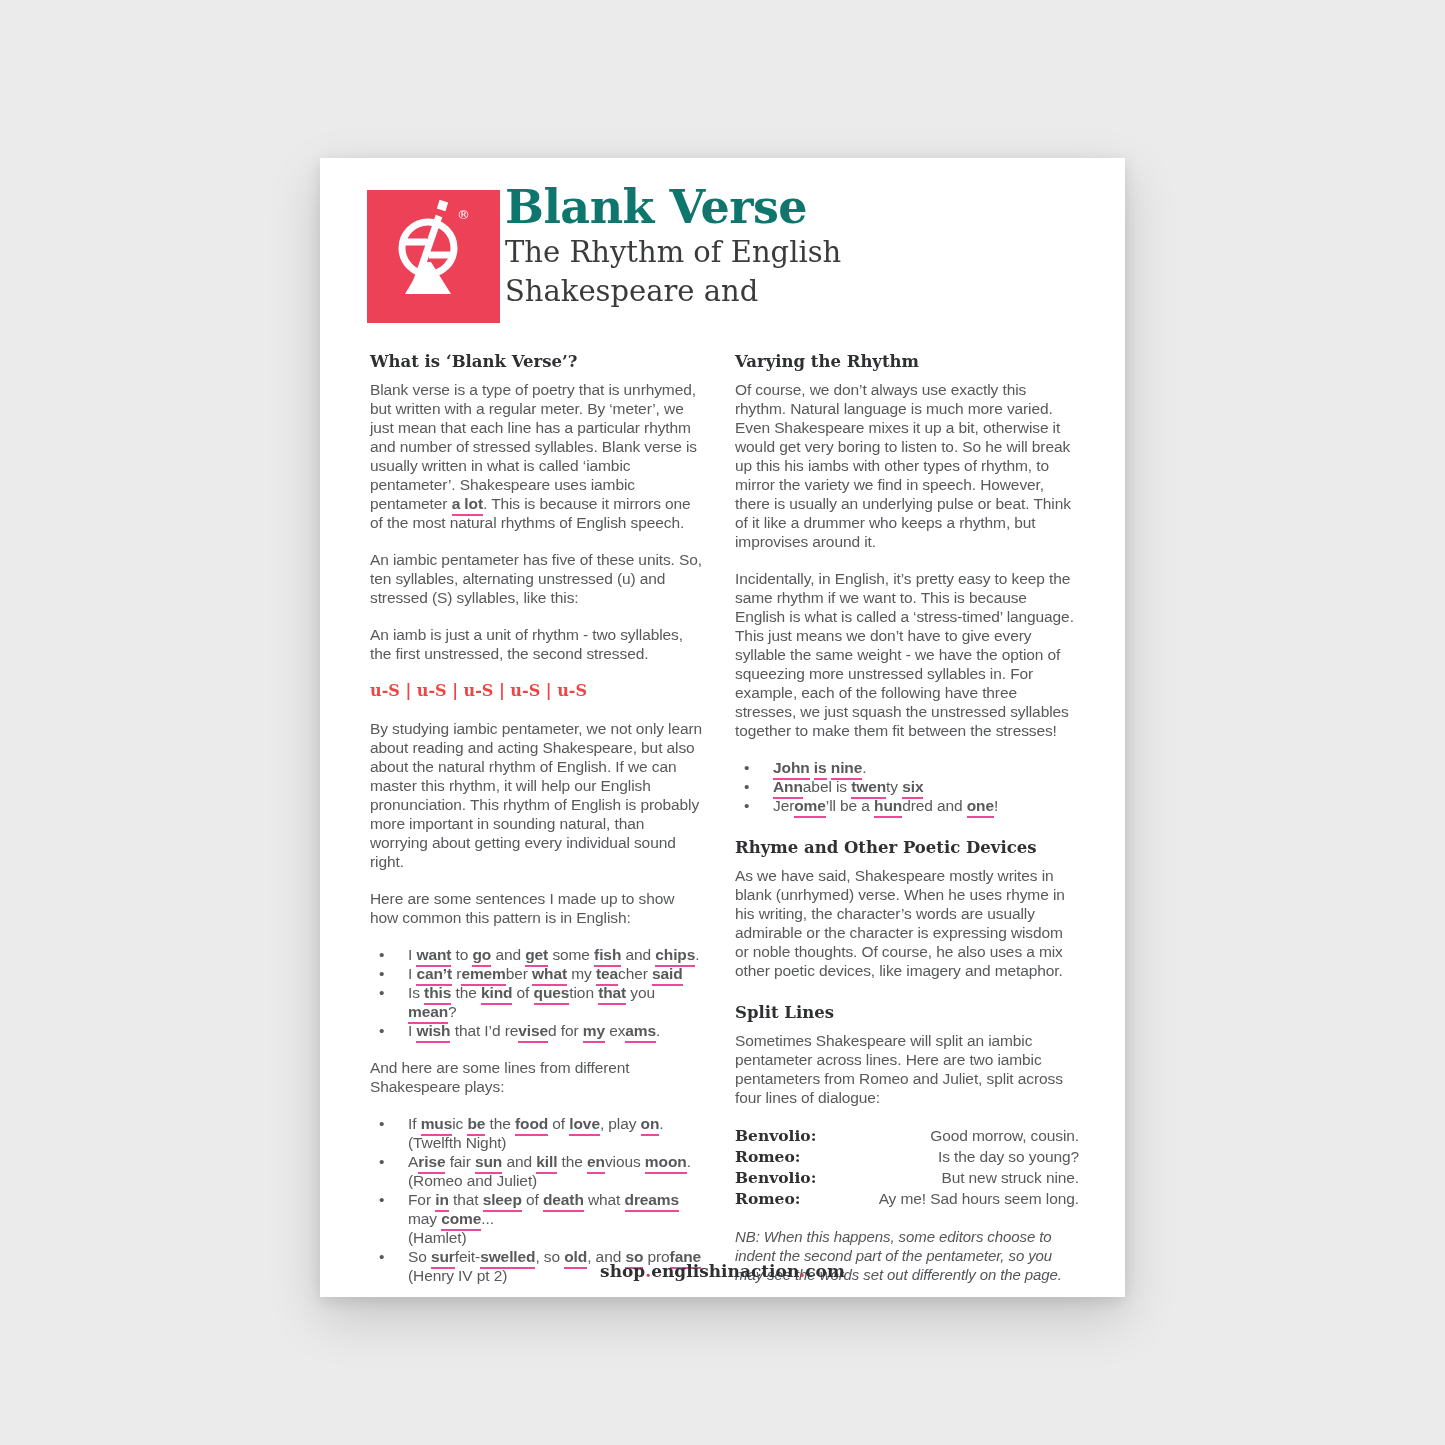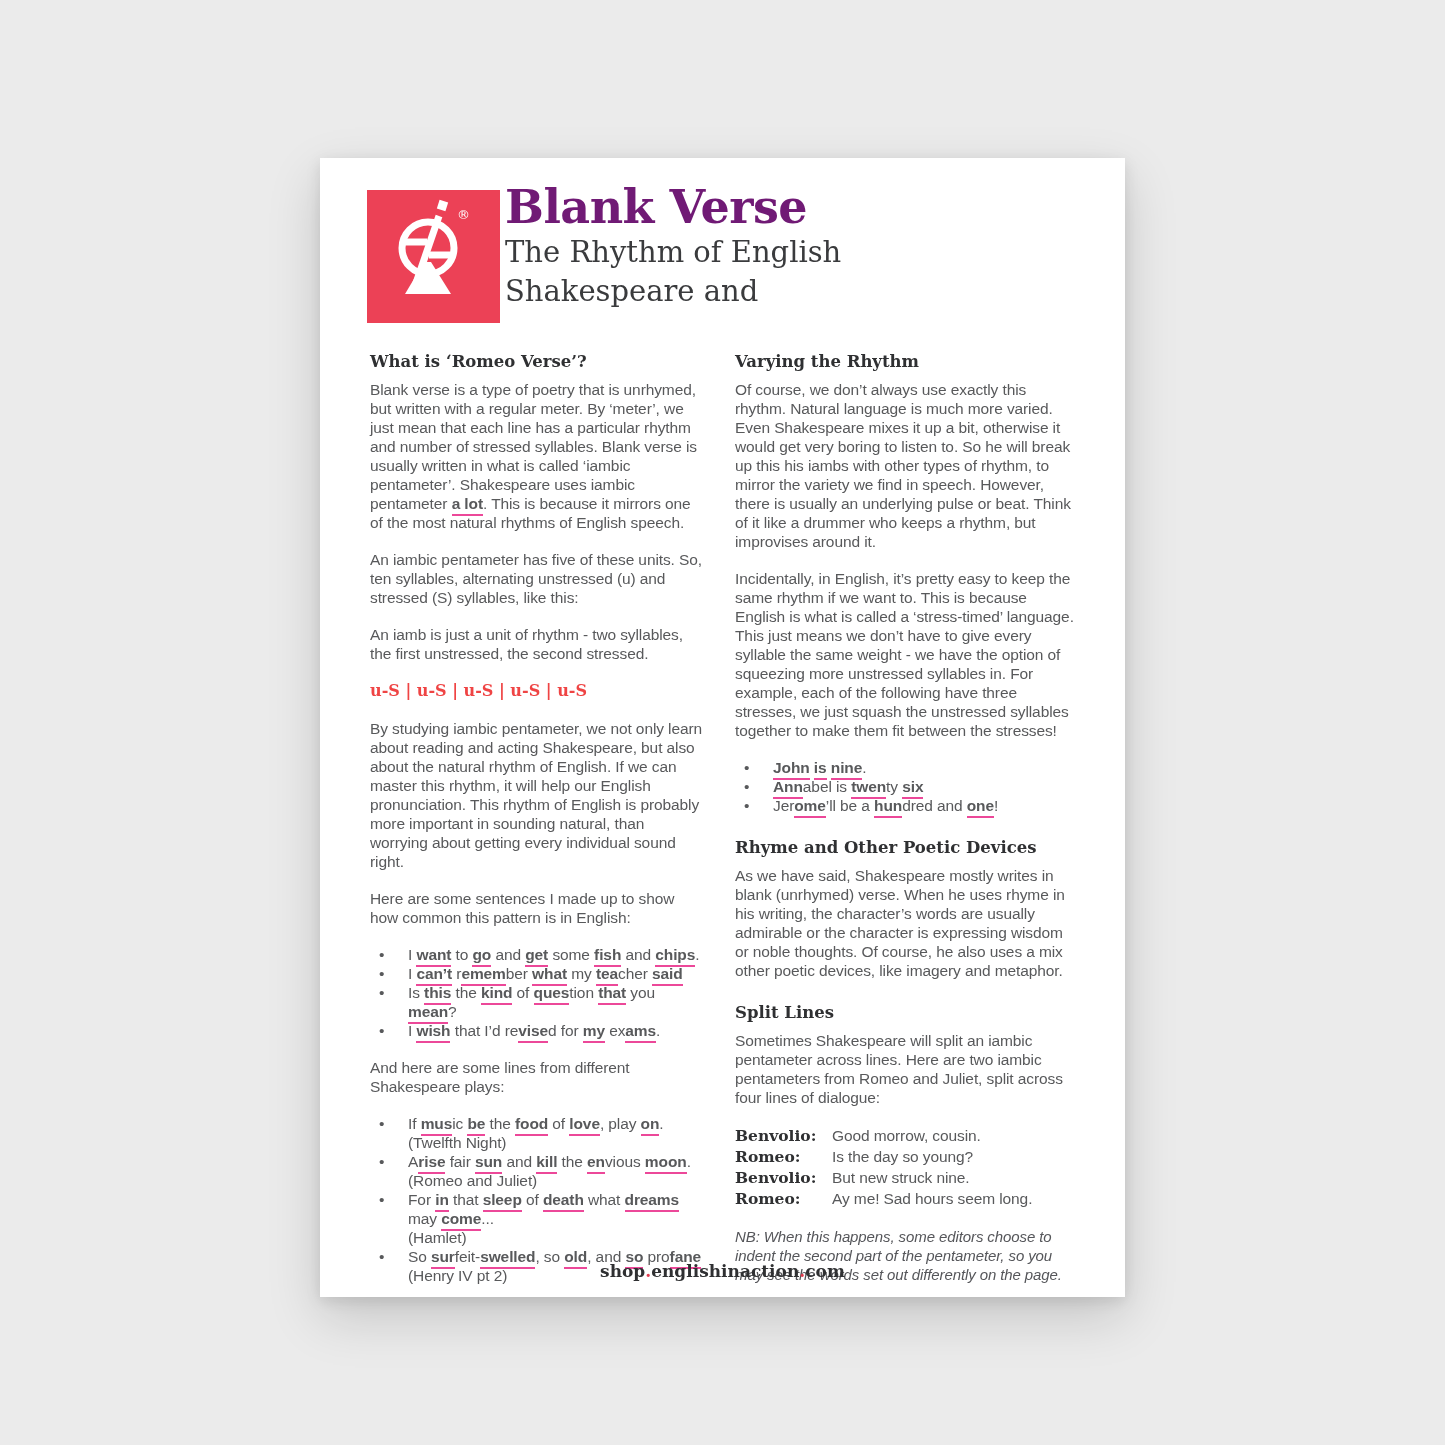--- a/index.html
+++ b/index.html
@@ -21,21 +21,21 @@
     width:133px;height:133px;
     background:#ec4156;
   }
   .logo svg{display:block;width:100%;height:100%;}
   .titles{position:absolute;left:185px;top:24px;}
   .title{
     font-family:"DejaVu Serif", serif;
     font-weight:bold;
     font-size:46px;line-height:50px;
     letter-spacing:-0.5px;
-    color:#701a75;margin:0;
+    color:#0f766e;margin:0;
   }
   .subtitle{
     font-family:"DejaVu Serif", serif;
     font-size:29px;line-height:37px;
     color:#3a3b3d;margin:2px 0 0 0;
   }
   
   .col{position:absolute;top:189px;}
   .col-left{left:50px;width:334px;}
   .col-right{left:415px;width:344px;}
@@ -70,21 +70,21 @@
   }
   ul.stress-list li::before{
     content:"\2022";
     position:absolute;left:9px;top:0;
     color:#58595b;
   }
   span.u{border-bottom:2px solid #ec4899;padding-bottom:2px;font-weight:bold;}
   span.r{color:#e23b4e;}
   
   .dialogue{margin:2px 0 18px 0;}
-  .dia-row{display:flex;line-height:21px;}
+  .dia-row{display:flex;line-height:21px;justify-content:space-between;}
   .dia-name{
     width:97px;flex-shrink:0;
     font-family:"DejaVu Serif", serif;
     font-weight:bold;
     font-size:15.5px;color:#2f3032;
   }
   .dia-line{
     font-size:15.5px;color:#58595b;letter-spacing:-0.1px;
   }
   .nb-note{
@@ -121,21 +121,21 @@
       <text x="90" y="29" fill="#ffffff" font-size="13" font-family="DejaVu Sans, sans-serif">®</text>
     </svg>
   </div>
   <div class="titles">
     <h1 class="title">Blank Verse</h1>
     <div class="subtitle">The Rhythm of English</div>
     <div class="subtitle">Shakespeare and</div>
   </div>
 
   <div class="col col-left">
-    <h3>What is ‘Romeo Verse’?</h3>
+    <h3>What is ‘Blank Verse’?</h3>
     <p>Blank verse is a type of poetry that is unrhymed, but written with a regular meter. By ‘meter’, we just mean that each line has a particular rhythm and number of stressed syllables. Blank verse is usually written in what is called ‘iambic pentameter’. Shakespeare uses iambic pentameter <span class="u">a lot</span>. This is because it mirrors one of the most natural rhythms of English speech.</p>
     <p>An iambic pentameter has five of these units. So, ten syllables, alternating unstressed (u) and stressed (S) syllables, like this:</p>
     <p>An iamb is just a unit of rhythm - two syllables, the first unstressed, the second stressed.</p>
     <div class="pattern">u-S | u-S | u-S | u-S | u-S</div>
     <p>By studying iambic pentameter, we not only learn about reading and acting Shakespeare, but also about the natural rhythm of English. If we can master this rhythm, it will help our English pronunciation. This rhythm of English is probably more important in sounding natural, than worrying about getting every individual sound right.</p>
     <p>Here are some sentences I made up to show how common this pattern is in English:</p>
     <ul class="stress-list">
         <li>I <span class="u">want</span> to <span class="u">go</span> and <span class="u">get</span> some <span class="u">fish</span> and <span class="u">chips</span>.</li>
         <li>I <span class="u">can’t</span> r<span class="u">emem</span>ber <span class="u">what</span> my <span class="u">tea</span>cher <span class="u">said</span></li>
         <li>Is <span class="u">this</span> the <span class="u">kind</span> of <span class="u">ques</span>tion <span class="u">that</span> you <span class="u">mean</span>?</li>

